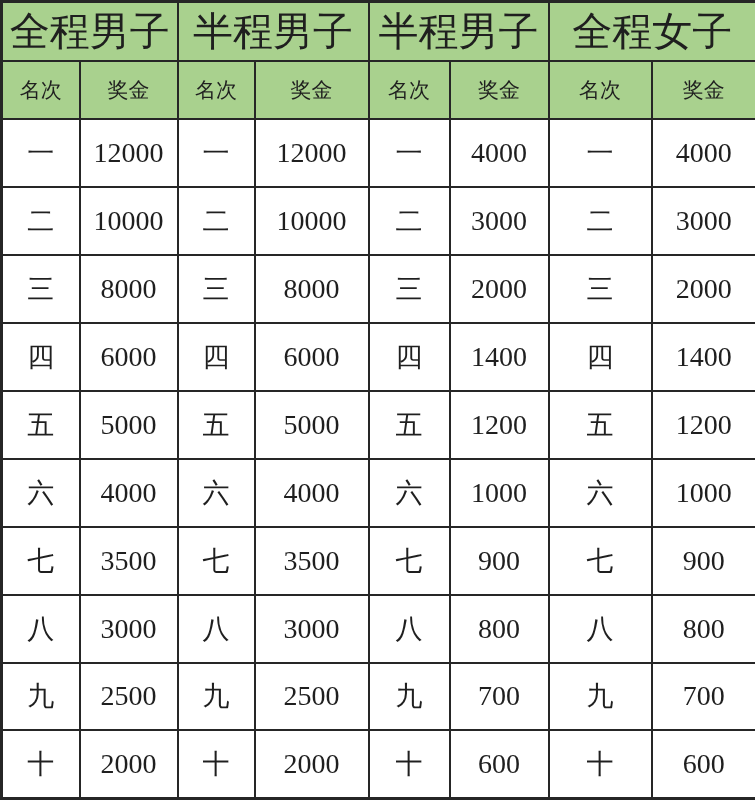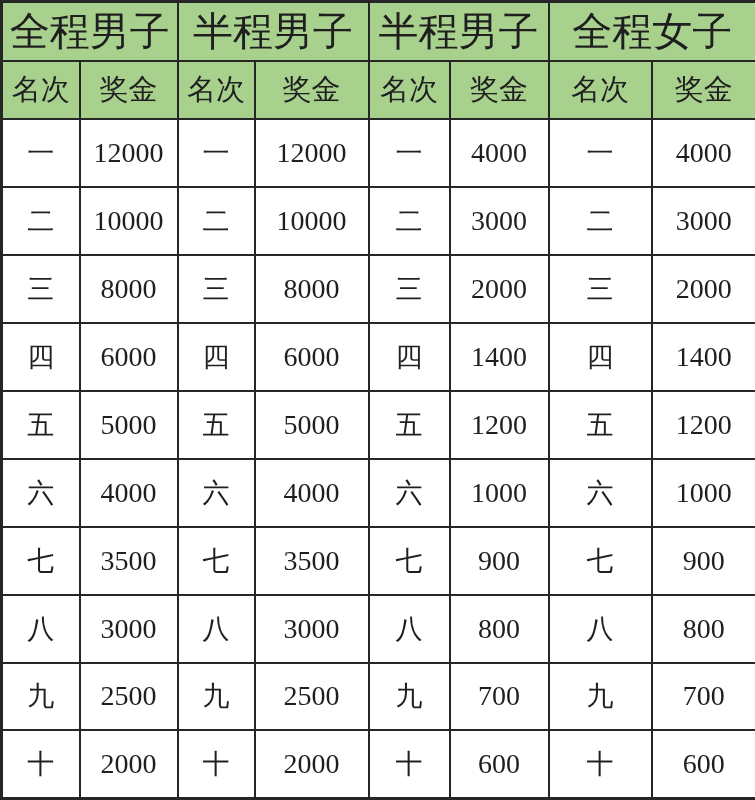--- a/index.html
+++ b/index.html
@@ -33,21 +33,21 @@
     overflow: hidden;
     white-space: nowrap;
   }
   .prize-table thead th {
     background: var(--header-bg);
     font-weight: normal;
   }
   tr.group-header-row { height: 53px; }
   tr.group-header-row th { font-size: 40px; }
   tr.column-header-row { height: 58px; }
-  tr.column-header-row th { font-size: 29px; margin-top: 29px; }
+  tr.column-header-row th { font-size: 21px; margin-top: 29px; }
   .prize-table tbody td {
     background: var(--cell-bg);
     font-size: 28px;
     height: 57px;
   }
   .prize-table tbody td.rank { font-size: 27px; }
 </style>
 </head>
 <body>
 

